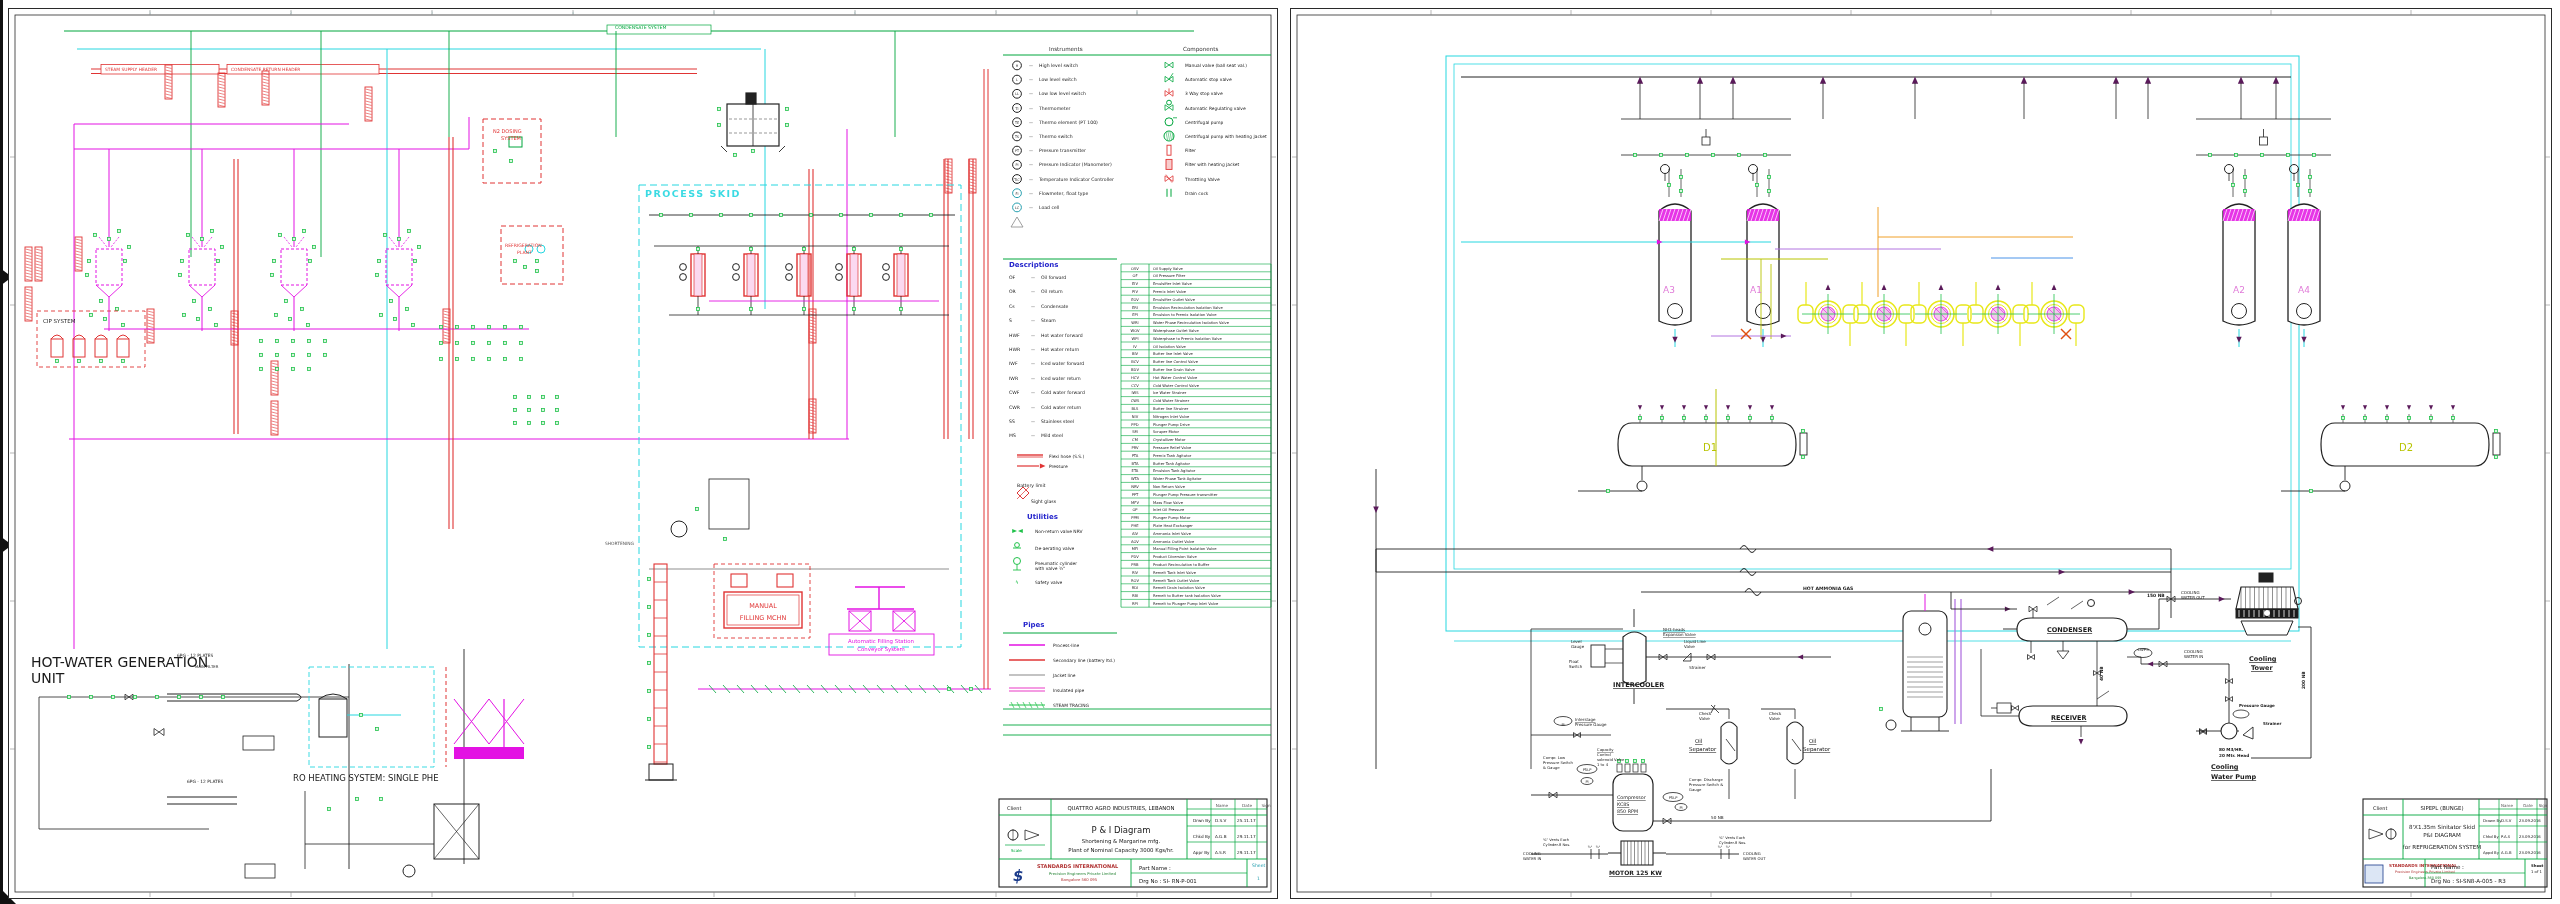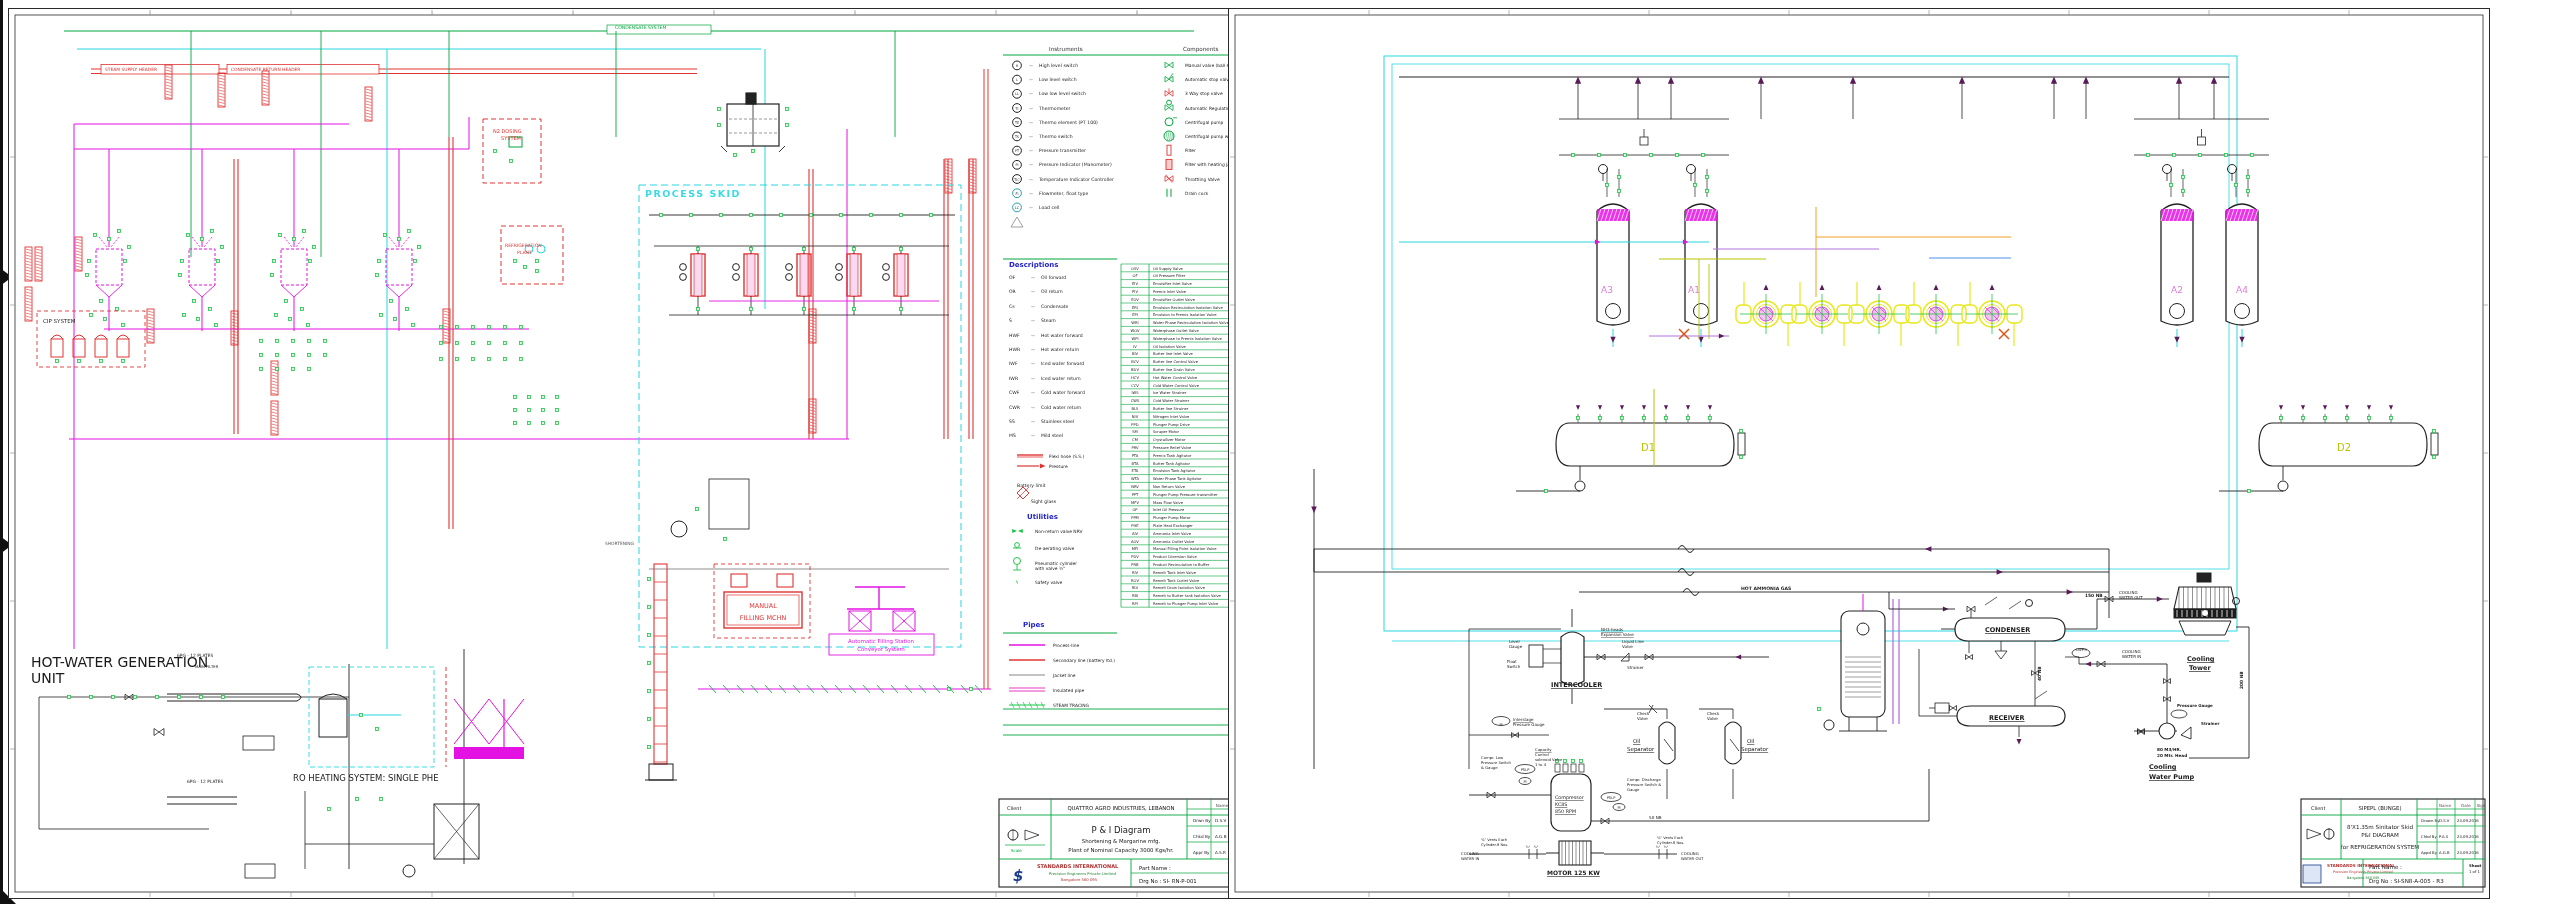--- a/index.html
+++ b/index.html
@@ -1,20 +1,20 @@
 <!DOCTYPE html>
 <html><head>
 <meta charset="utf-8">
 <style>
   html,body{margin:0;padding:0;background:#ffffff;width:2560px;height:904px;overflow:hidden;
     font-family:"DejaVu Sans",sans-serif;}
   #canvas{position:relative;width:2560px;height:672px;background:#ffffff;}
   .sheet{position:absolute;top:8px;height:889px;background:#ffffff;border:1px solid #2a2a2a;}
   #sheet1{left:8px;width:1268px;}
-  #sheet2{left:1228px;width:1260px;}
+  #sheet2{left:1290px;width:1260px;}
   svg{display:block;width:100%;height:100%;}
   svg text{font-family:"DejaVu Sans",sans-serif;}
   .edgemark{position:absolute;background:#111;}
 </style>
 </head>
 <body>
 
 <div id="canvas">
   <div class="edgemark" style="left:0;top:0;width:3px;height:904px;"></div>
   <div style="position:absolute;left:0;top:268px;width:0;height:0;border-top:9px solid transparent;border-bottom:9px solid transparent;border-left:12px solid #111;"></div>

